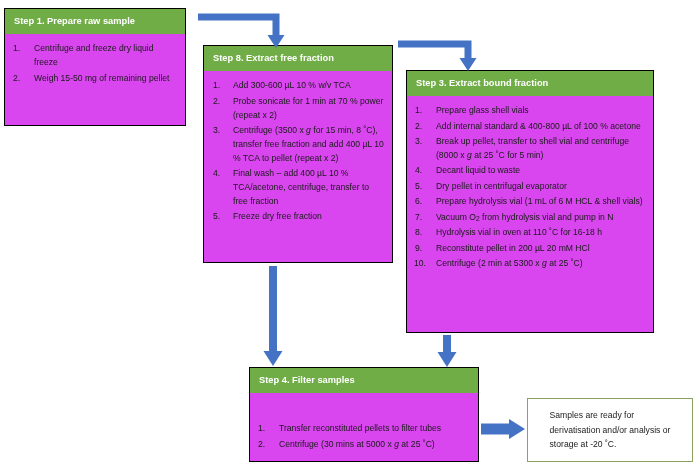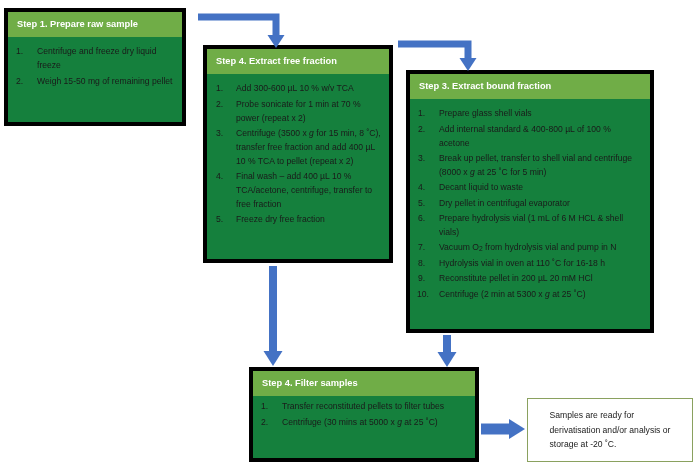--- a/index.html
+++ b/index.html
@@ -18,22 +18,22 @@
     position: relative;
     width: 700px;
     height: 474px;
     background: #ffffff;
   }
 
   
   .step-box {
     position: absolute;
     box-sizing: border-box;
-    border: 4px solid #000000;
-    background: #15803d;
+    border: 1px solid #000000;
+    background: #d946ef;
   }
   .step-header {
     background: #70ad47;
     color: #ffffff;
     font-weight: bold;
     font-size: 9.3px;
     line-height: 1.2;
     padding: 7px 9px 7px 9px;
     box-sizing: border-box;
   }
@@ -103,21 +103,21 @@
     <div class="step-header">Step 1. Prepare raw sample</div>
     <div class="step-body">
       <ol class="steps">
         <li>Centrifuge and freeze dry liquid freeze</li>
         <li>Weigh 15-50 mg of remaining pellet</li>
       </ol>
     </div>
   </div>
 
   <div class="step-box" style="left:203px; top:45px; width:190px; height:218px;">
-    <div class="step-header">Step 4. Extract free fraction</div>
+    <div class="step-header">Step 8. Extract free fraction</div>
     <div class="step-body">
       <ol class="steps tight">
         <li>Add 300-600 µL 10 % w/v TCA</li>
         <li>Probe sonicate for 1 min at 70 % power (repeat x 2)</li>
         <li>Centrifuge (3500 x <span class="it">g</span> for 15 min, 8 ˚C), transfer free fraction and add 400 µL 10 % TCA to pellet (repeat x 2)</li>
         <li>Final wash – add 400 µL 10 % TCA/acetone, centrifuge, transfer to free fraction</li>
         <li>Freeze dry free fraction</li>
       </ol>
     </div>
   </div>
@@ -135,21 +135,21 @@
         <li>Vacuum O<span class="sub">2</span> from hydrolysis vial and pump in N</li>
         <li>Hydrolysis vial in oven at 110 ˚C for 16-18 h</li>
         <li>Reconstitute pellet in 200 µL 20 mM HCl</li>
         <li>Centrifuge (2 min at 5300 x <span class="it">g</span> at 25 ˚C)</li>
       </ol>
     </div>
   </div>
 
   <div class="step-box" style="left:249px; top:367px; width:230px; height:95px;">
     <div class="step-header">Step 4. Filter samples</div>
-    <div class="step-body" style="padding-top:4px;">
+    <div class="step-body" style="padding-top:29px;">
       <ol class="steps">
         <li>Transfer reconstituted pellets to filter tubes</li>
         <li>Centrifuge (30 mins at 5000 x <span class="it">g</span> at 25 ˚C)</li>
       </ol>
     </div>
   </div>
 
   <div class="plain-box" style="left:527px; top:398px; width:166px; height:64px;">
     <p>
       <span>Samples are ready for</span><br>

